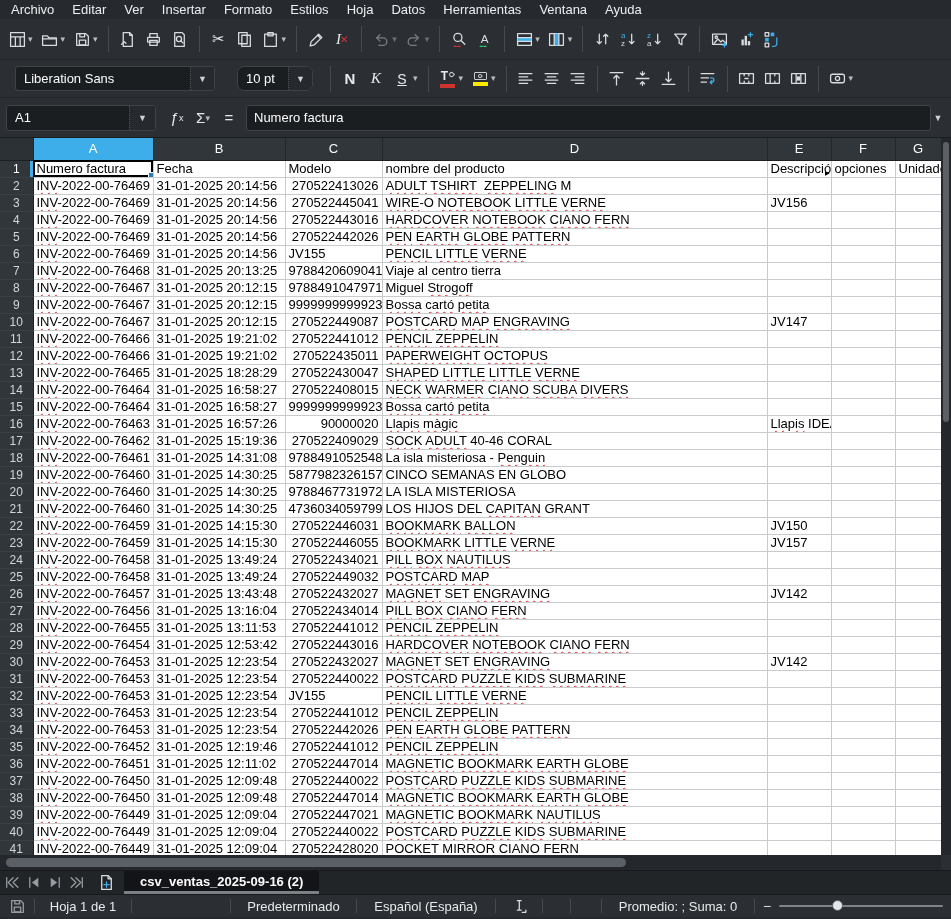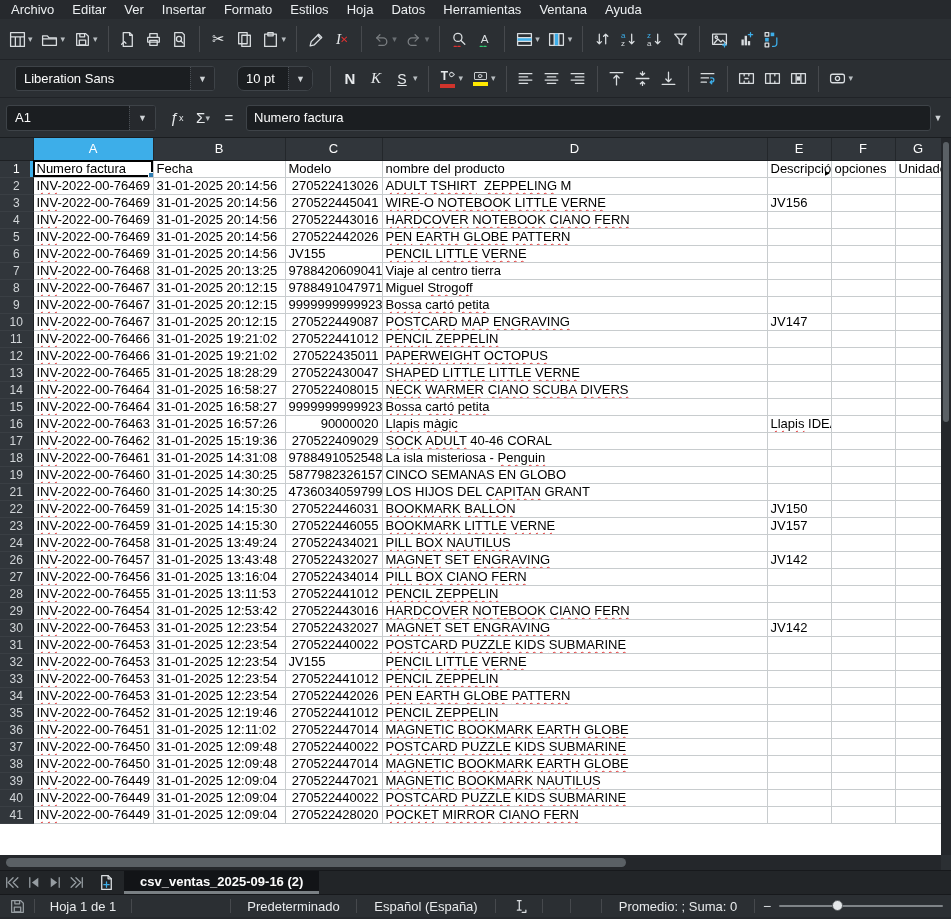--- a/index.html
+++ b/index.html
@@ -703,20 +703,30 @@
               <th class="rowhead">19</th>
               <td class="cell"><span class="sp">INV</span>-2022-00-76460</td>
               <td class="cell">31-01-2025 14:30:25</td>
               <td class="cell num">5877982326157</td>
               <td class="cell">CINCO SEMANAS EN GLOBO</td>
               <td class="cell"></td>
               <td class="cell"></td>
               <td class="cell"></td>
             </tr>
             <tr>
+              <th class="rowhead">20</th>
+              <td class="cell"><span class="sp">INV</span>-2022-00-76460</td>
+              <td class="cell">31-01-2025 14:30:25</td>
+              <td class="cell num">9788467731972</td>
+              <td class="cell">LA ISLA MISTERIOSA</td>
+              <td class="cell"></td>
+              <td class="cell"></td>
+              <td class="cell"></td>
+            </tr>
+            <tr>
               <th class="rowhead">21</th>
               <td class="cell"><span class="sp">INV</span>-2022-00-76460</td>
               <td class="cell">31-01-2025 14:30:25</td>
               <td class="cell num">4736034059799</td>
               <td class="cell">LOS HIJOS DEL <span class="sp">CAPITAN</span> GRANT</td>
               <td class="cell"></td>
               <td class="cell"></td>
               <td class="cell"></td>
             </tr>
             <tr>
@@ -738,20 +748,30 @@
               <td class="cell">JV157</td>
               <td class="cell"></td>
               <td class="cell"></td>
             </tr>
             <tr>
               <th class="rowhead">24</th>
               <td class="cell"><span class="sp">INV</span>-2022-00-76458</td>
               <td class="cell">31-01-2025 13:49:24</td>
               <td class="cell num">270522434021</td>
               <td class="cell"><span class="sp">PILL</span> <span class="sp">BOX</span> <span class="sp">NAUTILUS</span></td>
+              <td class="cell"></td>
+              <td class="cell"></td>
+              <td class="cell"></td>
+            </tr>
+            <tr>
+              <th class="rowhead">25</th>
+              <td class="cell"><span class="sp">INV</span>-2022-00-76458</td>
+              <td class="cell">31-01-2025 13:49:24</td>
+              <td class="cell num">270522449032</td>
+              <td class="cell"><span class="sp">POSTCARD</span> <span class="sp">MAP</span></td>
               <td class="cell"></td>
               <td class="cell"></td>
               <td class="cell"></td>
             </tr>
             <tr>
               <th class="rowhead">26</th>
               <td class="cell"><span class="sp">INV</span>-2022-00-76457</td>
               <td class="cell">31-01-2025 13:43:48</td>
               <td class="cell num">270522432027</td>
               <td class="cell"><span class="sp">MAGNET</span> SET <span class="sp">ENGRAVING</span></td>

